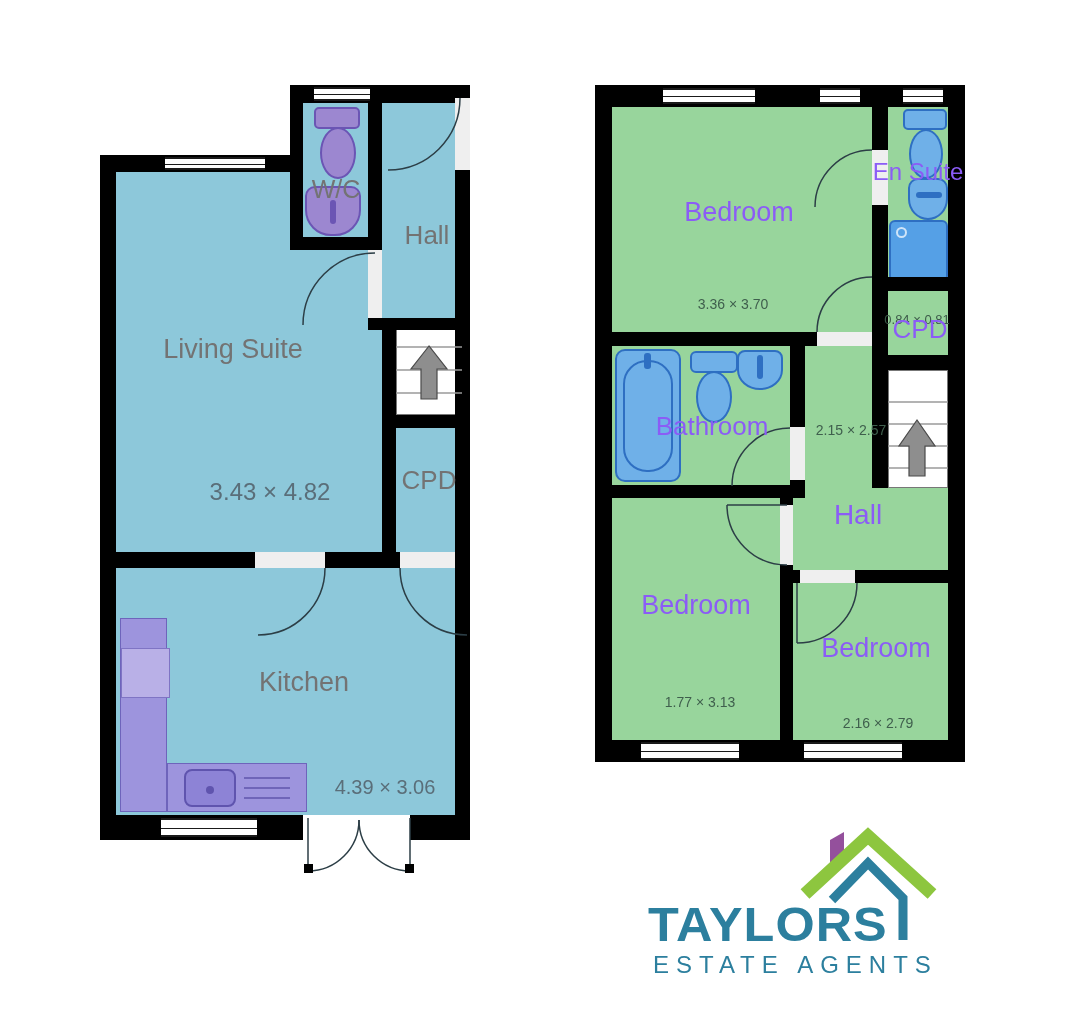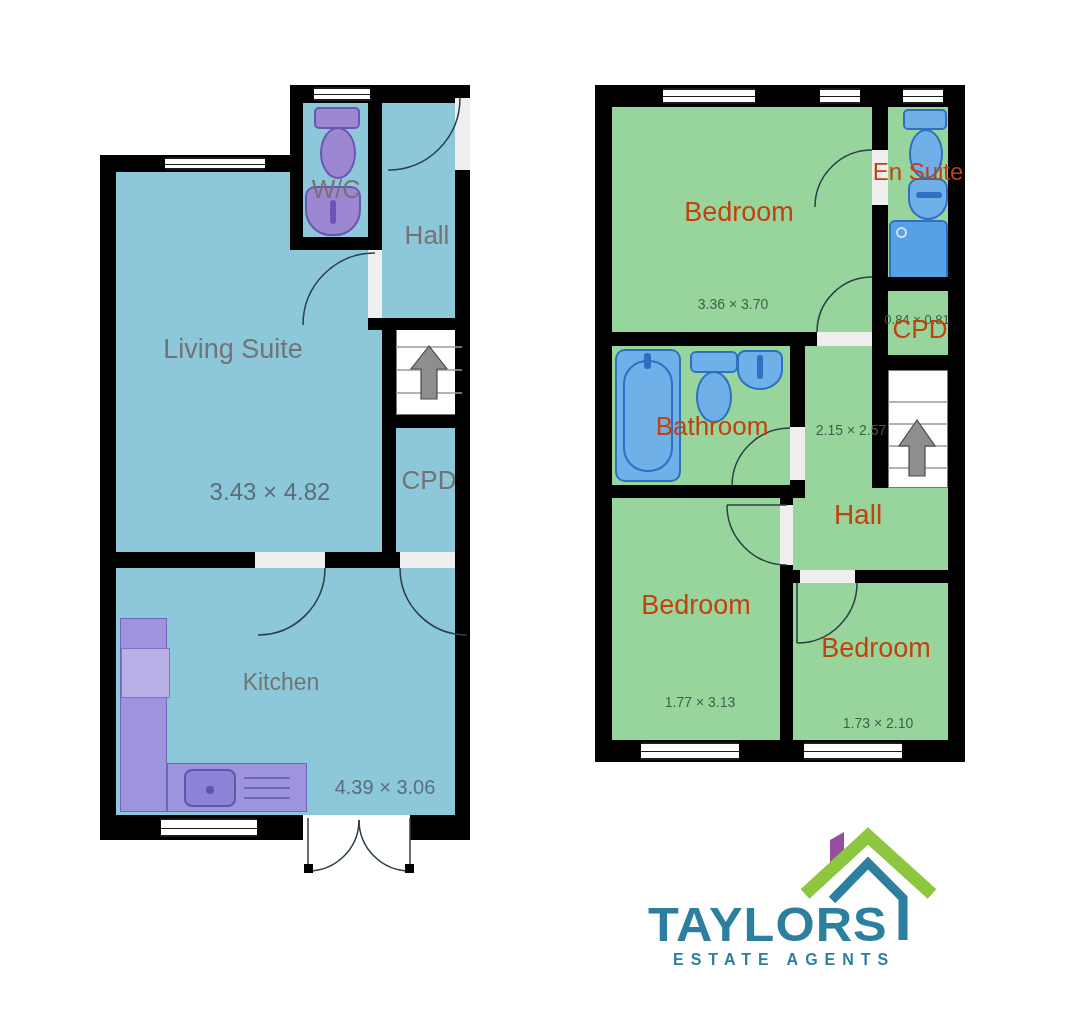--- a/index.html
+++ b/index.html
@@ -11,35 +11,35 @@
   .first{background:var(--first-floor-fill,#98d59c);}
   .cutout{background:#fff;z-index:2;}
   .stairs{background:#fff;z-index:2;border:1px solid #777;box-sizing:border-box;}
   .wall{background:var(--wall,#000);z-index:3;}
   .thr{background:#efefef;z-index:4;}
   .thr-w{background:#fff;z-index:4;}
   .win{background:#fff;border-top:2px solid #1a1a1a;border-bottom:2px solid #1a1a1a;z-index:4;box-sizing:border-box;}
   .win::after{content:"";position:absolute;left:0;right:0;top:50%;height:1px;background:#1a1a1a;}
   .lbl{z-index:6;transform:translate(-50%,-50%);white-space:nowrap;}
   .lbl-g{color:#737373;}
-  .lbl-f{color:#c2410c;}
+  .lbl-f{color:#8b5cf6;}
   .dim-g{color:#5a6e79;}
   .dim-f{color:#3f5f4d;}
   
   .fixp{background:var(--ground-fixture-fill,#9c87d0);border:2px solid #6b55b4;box-sizing:border-box;z-index:2;}
   .fixb{background:var(--first-fixture-fill,#6fb0e8);border:2px solid #2e6fc2;box-sizing:border-box;z-index:2;}
   .counter{background:#9d94dd;border:1px solid #6e64bb;box-sizing:border-box;z-index:2;}
   .stove{background:#b9b0e7;border:1px solid #7f74c4;box-sizing:border-box;z-index:2;}
   .burner{position:absolute;width:15px;height:15px;border:2px solid #7f74c4;border-radius:50%;box-sizing:border-box;background:#b9b0e7;}
   .drain{position:absolute;height:2px;background:#6f65b8;z-index:3;}
   svg.overlay{position:absolute;left:0;top:0;z-index:5;pointer-events:none;}
   .logo-word{position:absolute;z-index:6;color:var(--logo-teal,#2c7f9e);font-weight:800;
              font-size:48px;letter-spacing:1px;transform:scale(1.05,1.02);transform-origin:left top;}
-  .logo-tag{position:absolute;z-index:6;color:var(--logo-teal,#2c7f9e);font-weight:700;
-            font-size:16px;letter-spacing:7px;margin-left:20px;}
+  .logo-tag{position:absolute;z-index:6;color:var(--logo-teal,#2c7f9e);font-weight:400;
+            font-size:24px;letter-spacing:7px;}
 </style>
 </head>
 <body>
 
 <div id="canvas">
 
   <div>
     <div class="abs floor ground" style="left:116px;top:103px;width:339px;height:715px;"></div>
     <div class="abs cutout" style="left:100px;top:85px;width:190px;height:70px;"></div>
     <div class="abs stairs" style="left:396px;top:325px;width:66px;height:90px;"></div>
@@ -84,21 +84,21 @@
     <div class="abs" style="left:206px;top:786px;width:8px;height:8px;background:#5f54ae;border-radius:50%;z-index:3;"></div>
     <div class="drain" style="left:244px;top:777px;width:46px;"></div>
     <div class="drain" style="left:244px;top:787px;width:46px;"></div>
     <div class="drain" style="left:244px;top:797px;width:46px;"></div>
 
     <div class="abs lbl lbl-g" style="left:336px;top:189px;font-size:25px;">W/C</div>
     <div class="abs lbl lbl-g" style="left:427px;top:235px;font-size:26px;">Hall</div>
     <div class="abs lbl lbl-g" style="left:233px;top:349px;font-size:27px;">Living Suite</div>
     <div class="abs lbl dim-g" style="left:270px;top:492px;font-size:24px;">3.43 × 4.82</div>
     <div class="abs lbl lbl-g" style="left:429px;top:480px;font-size:26px;">CPD</div>
-    <div class="abs lbl lbl-g" style="left:281px;top:682px;font-size:23px;">Kitchen</div>
+    <div class="abs lbl lbl-g" style="left:304px;top:682px;font-size:27px;">Kitchen</div>
     <div class="abs lbl dim-g" style="left:385px;top:787px;font-size:20px;">4.39 × 3.06</div>
   </div>
 
   <div>
     <div class="abs floor first" style="left:612px;top:107px;width:336px;height:633px;"></div>
     <div class="abs stairs" style="left:888px;top:370px;width:60px;height:118px;"></div>
 
     <div class="abs wall" style="left:595px;top:85px;width:370px;height:22px;"></div>
     <div class="abs wall" style="left:595px;top:85px;width:17px;height:677px;"></div>
     <div class="abs wall" style="left:948px;top:85px;width:17px;height:677px;"></div>
@@ -149,21 +149,21 @@
     <div class="abs lbl dim-f" style="left:733px;top:304px;font-size:14px;">3.36 × 3.70</div>
     <div class="abs lbl lbl-f" style="left:918px;top:172px;font-size:24px;">En Suite</div>
     <div class="abs lbl dim-f" style="left:917px;top:319px;font-size:13px;color:#3c5a49;">0.84 × 0.81</div>
     <div class="abs lbl lbl-f" style="left:920px;top:329px;font-size:26px;">CPD</div>
     <div class="abs lbl lbl-f" style="left:712px;top:426px;font-size:26px;">Bathroom</div>
     <div class="abs lbl dim-f" style="left:851px;top:430px;font-size:14px;text-align:center;">2.15 × 2.57</div>
     <div class="abs lbl lbl-f" style="left:858px;top:515px;font-size:28px;">Hall</div>
     <div class="abs lbl lbl-f" style="left:696px;top:605px;font-size:27px;">Bedroom</div>
     <div class="abs lbl dim-f" style="left:700px;top:702px;font-size:14px;">1.77 × 3.13</div>
     <div class="abs lbl lbl-f" style="left:876px;top:648px;font-size:27px;">Bedroom</div>
-    <div class="abs lbl dim-f" style="left:878px;top:723px;font-size:14px;">1.73 × 2.10</div>
+    <div class="abs lbl dim-f" style="left:878px;top:723px;font-size:14px;">2.16 × 2.79</div>
   </div>
 
   <svg class="overlay" width="1088" height="1019" viewBox="0 0 1088 1019">
     <g fill="none" stroke="#2c3e46" stroke-width="1.5">
       <path d="M388 170 A72 72 0 0 0 460 98"></path>
       <path d="M375 253 A72 72 0 0 0 303 325"></path>
       <path d="M325 568 A67 67 0 0 1 258 635"></path>
       <path d="M400 568 A67 67 0 0 0 467 635"></path>
       <path d="M359 820 A51 51 0 0 1 308 871"></path>
       <path d="M359 820 A51 51 0 0 0 410 871"></path>

